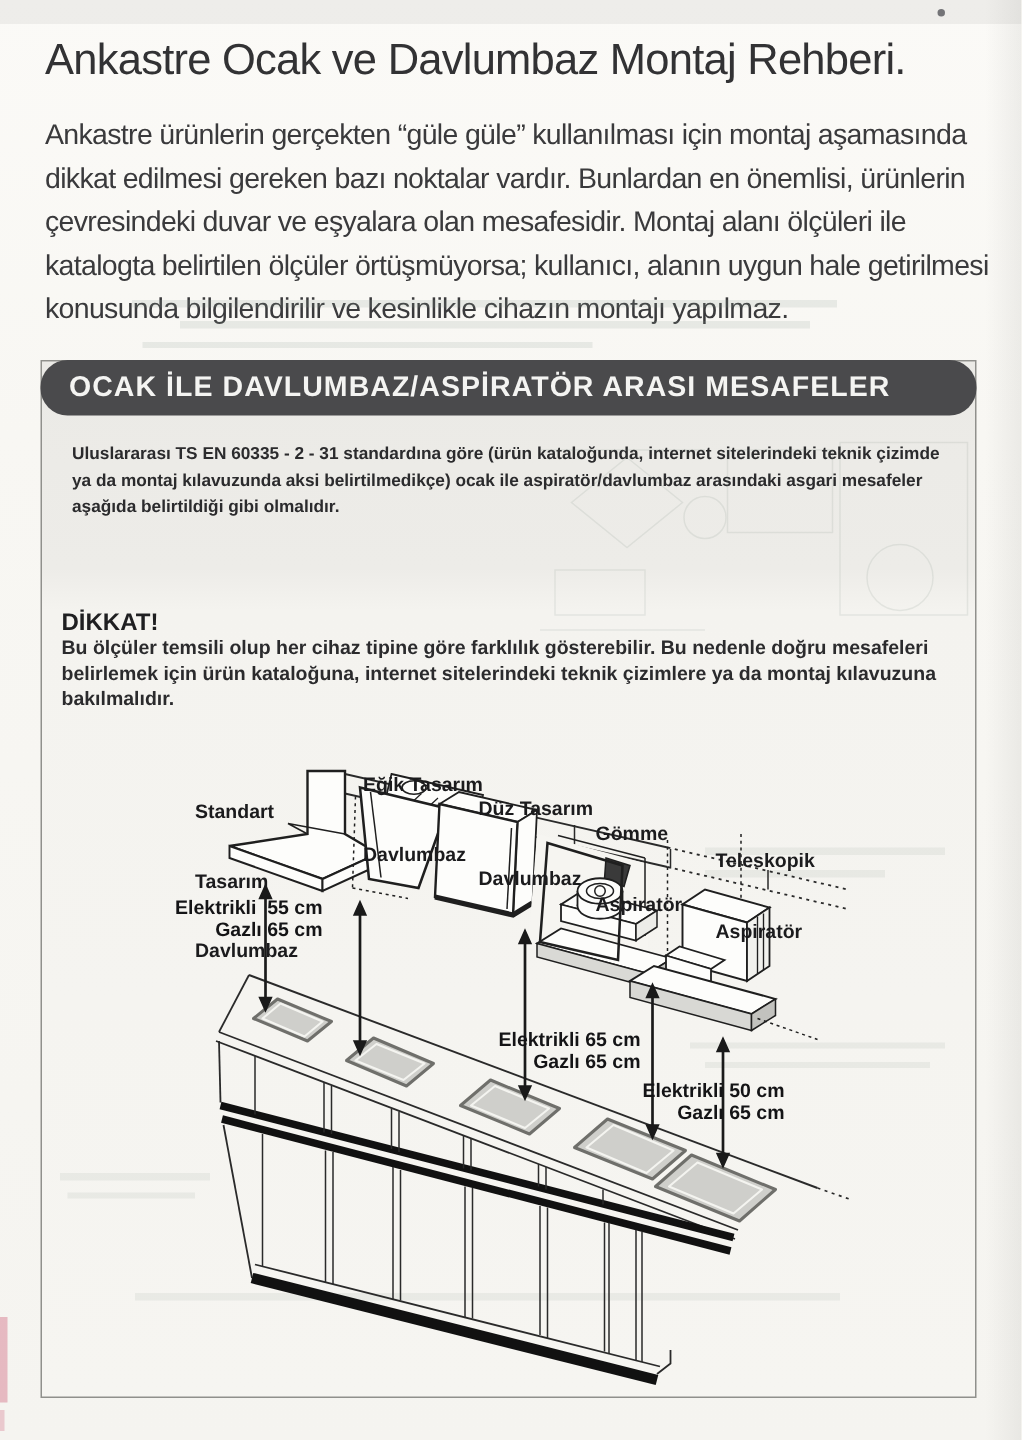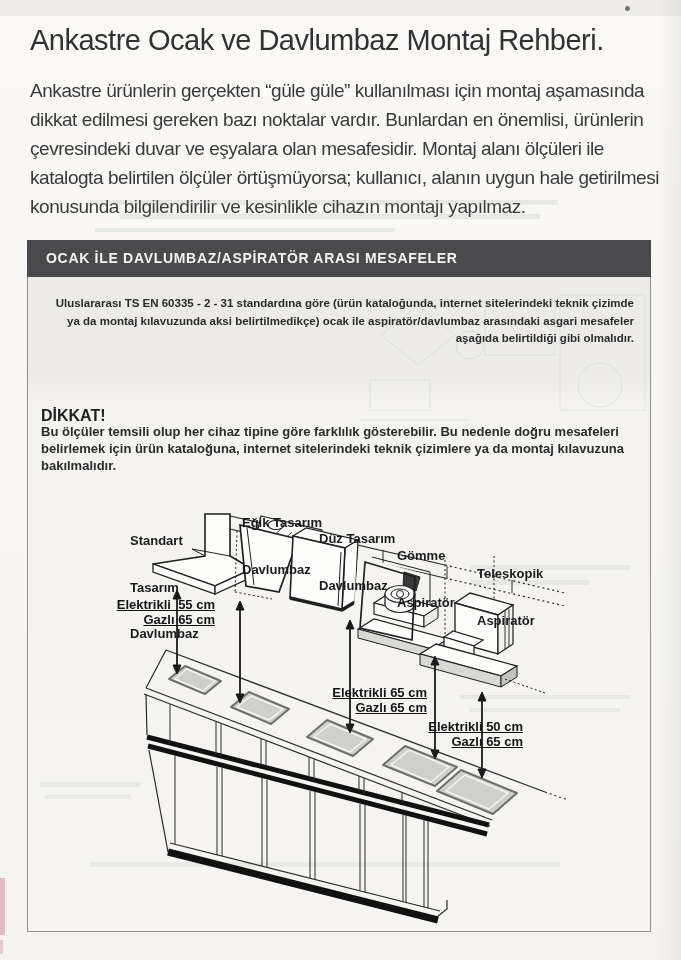--- a/index.html
+++ b/index.html
@@ -15,40 +15,40 @@
 
   .doc-title{position:absolute;left:30px;top:24px;width:630px;font-size:29px;font-weight:400;
        letter-spacing:-.5px;color:#323234;}
   .doc-intro{position:absolute;left:30px;top:76px;width:640px;font-size:19px;font-weight:400;
        letter-spacing:-.45px;line-height:29px;color:#3a3a3c;}
 
   .section-box{position:absolute;left:27px;top:240px;width:624px;height:692px;
        border:1.5px solid #90908c;box-sizing:border-box;
        background:linear-gradient(180deg,#ebeae6 0%,#edece8 20%,#f4f3ef 24%,#f6f5f1 100%);}
   .section-bar{position:absolute;left:27px;top:240px;width:624px;height:37px;background:#4a4a4c;
-       color:#f4f4f2;font-size:14px;font-weight:bold;letter-spacing:.7px;line-height:37px;
-       padding-left:19px;box-sizing:border-box;}
+       color:#f4f4f2;font-size:19px;font-weight:bold;letter-spacing:.7px;line-height:37px;
+       padding-left:19px;box-sizing:border-box;border-radius:18px;}
   .std-par{position:absolute;left:48px;width:586px;font-size:11.5px;font-weight:bold;
-       letter-spacing:0px;line-height:17.5px;color:#2b2b2d;text-align:right;}
+       letter-spacing:0px;line-height:17.5px;color:#2b2b2d;}
   .p1{top:295px;}
   .p2{top:334px;}
   .warn-title{position:absolute;left:41px;top:407px;font-size:16px;font-weight:bold;color:#1f1f21;}
   .warn-text{position:absolute;left:41px;top:423px;width:592px;font-size:13px;font-weight:bold;
        line-height:17px;color:#2b2b2d;}
 
   svg#art{position:absolute;left:0;top:0;}
 
   .hood-label{position:absolute;font-size:13px;font-weight:bold;line-height:15.5px;color:#1b1b1d;white-space:pre;}
   .hl-standart{left:130px;top:502px;}
   .hl-egik{left:242px;top:484px;}
   .hl-duz{left:319px;top:500px;}
   .hl-gomme{left:397px;top:517px;}
   .hl-teleskopik{left:477px;top:535px;}
 
-  .measure{position:absolute;text-align:right;font-size:13px;font-weight:bold;line-height:15px;color:#141416;text-decoration:underline;}
+  .measure{position:absolute;text-align:right;font-size:13px;font-weight:bold;line-height:15px;color:#141416;}
   .measure div{white-space:pre;}
   .m1{right:466px;top:597px;}
   .m2{right:389px;top:628px;}
   .m3{right:335px;top:660px;}
   .m4{right:254px;top:685px;}
   .m5{right:158px;top:719px;}
 </style>
 </head>
 <body>
 

